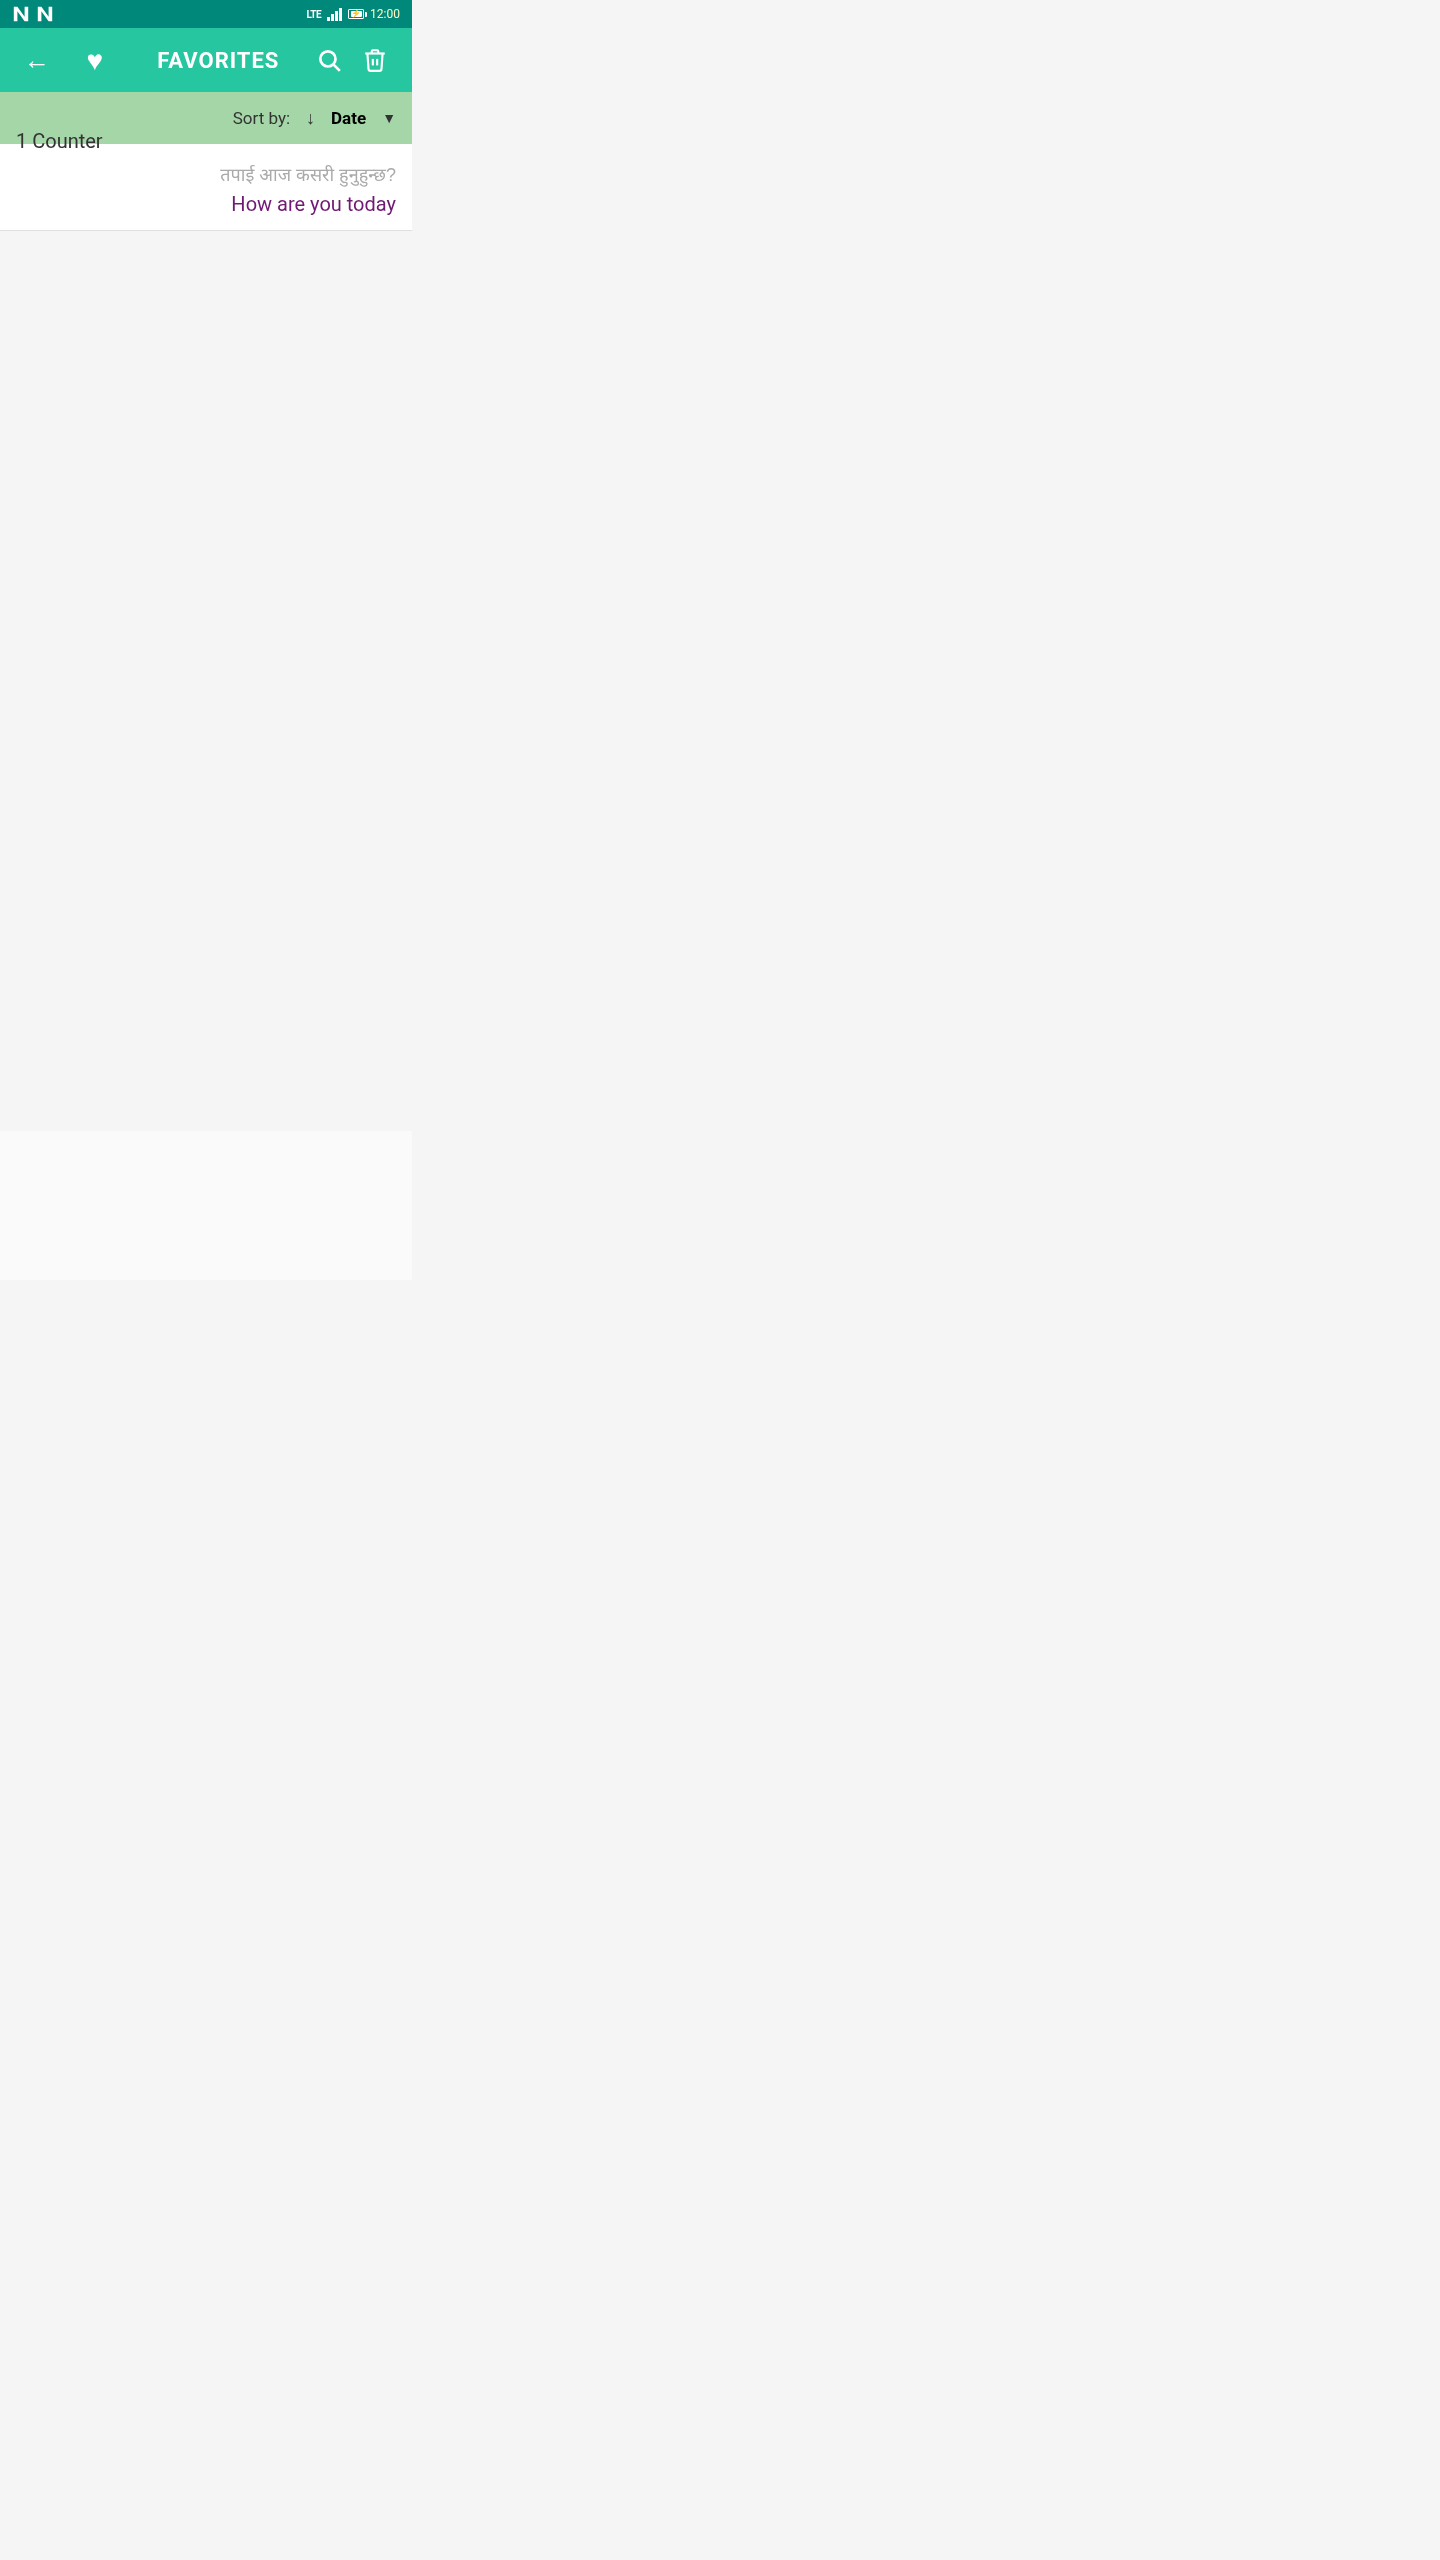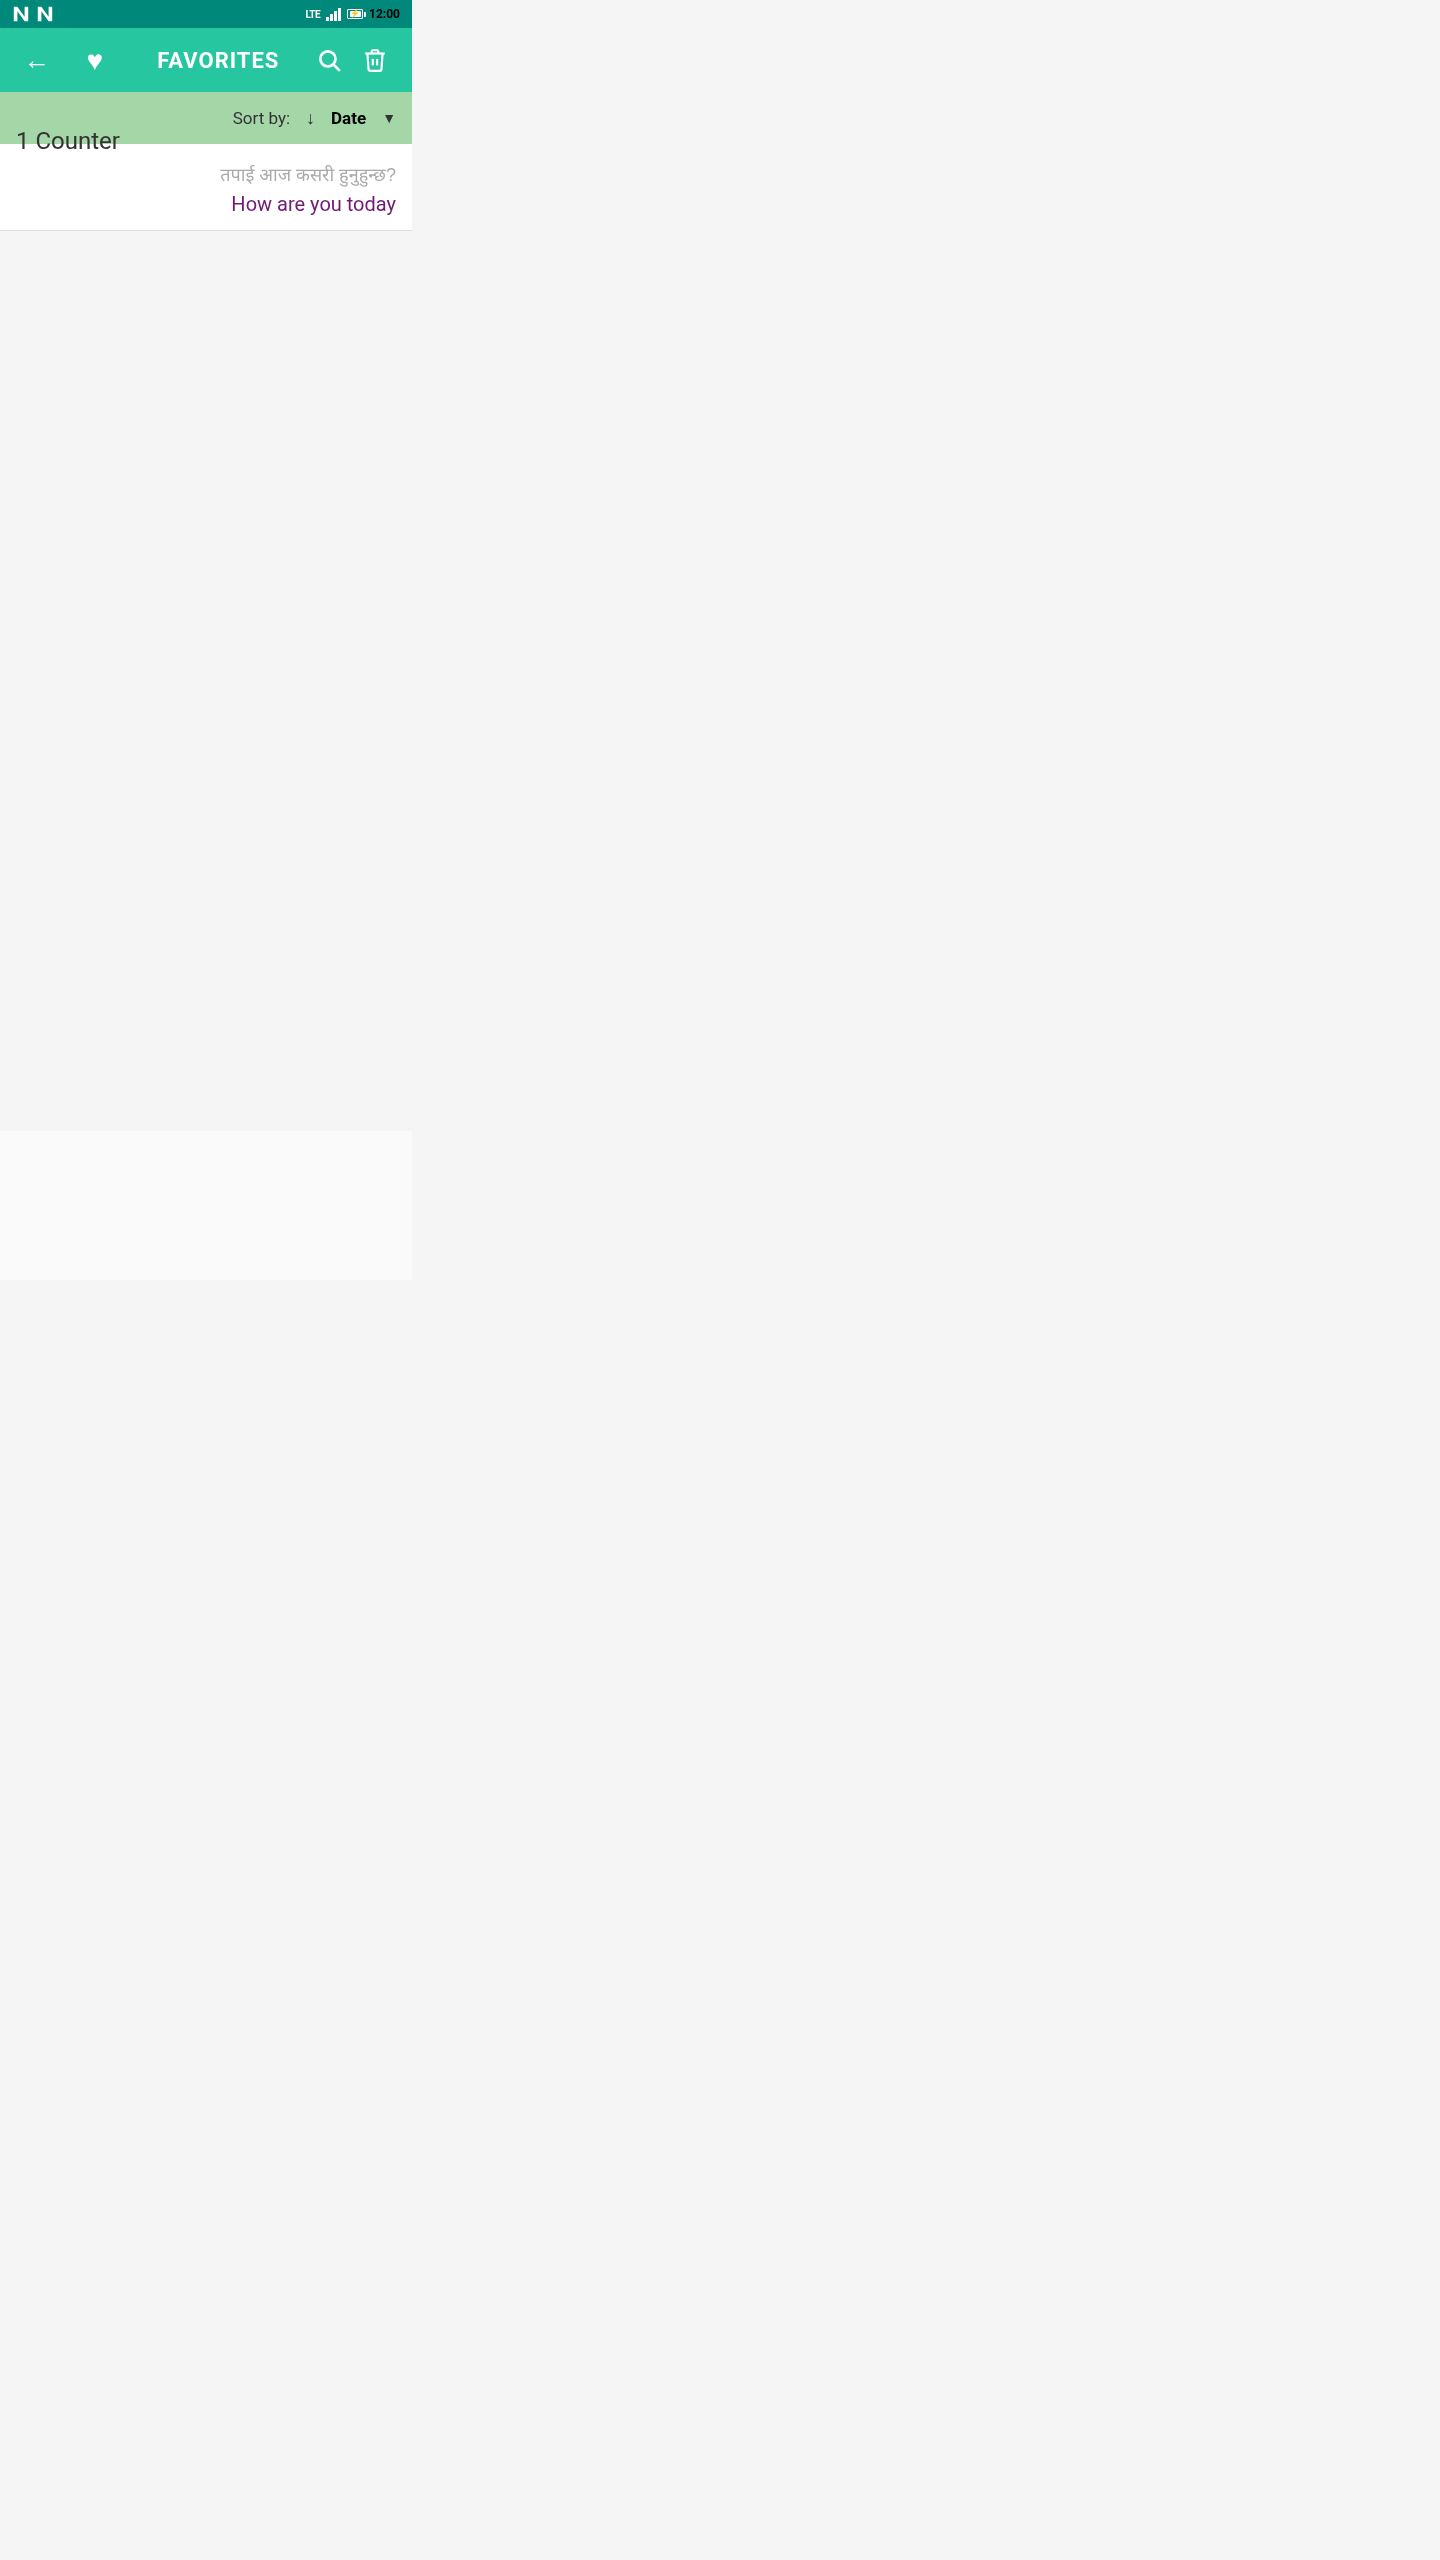--- a/index.html
+++ b/index.html
@@ -40,23 +40,23 @@
       clip-path: polygon(10% 10%, 10% 90%, 30% 90%, 30% 35%, 70% 90%, 90% 90%, 90% 10%, 70% 10%, 70% 65%, 30% 10%);
     }
 
     .status-bar-right {
       display: flex;
       align-items: center;
       gap: 6px;
     }
 
     .status-text {
-      color: #000000;
+      color: #fef9c3;
       font-size: 12px;
-      font-weight: 700;
+      font-weight: 400;
     }
 
     .lte-icon {
       color: white;
       font-size: 10px;
       font-weight: bold;
       letter-spacing: -0.5px;
     }
 
     .signal-bars {
@@ -195,21 +195,21 @@
     .sort-bar {
       background: #a5d6a7;
       height: 52px;
       display: flex;
       align-items: center;
       justify-content: space-between;
       padding: 0 16px;
     }
 
     .counter-text {
-      font-size: 24px;
+      font-size: 20px;
       color: #333;
       font-weight: 400;
       margin-top: 46px;
     }
 
     .sort-controls {
       display: flex;
       align-items: center;
       gap: 16px;
     }

